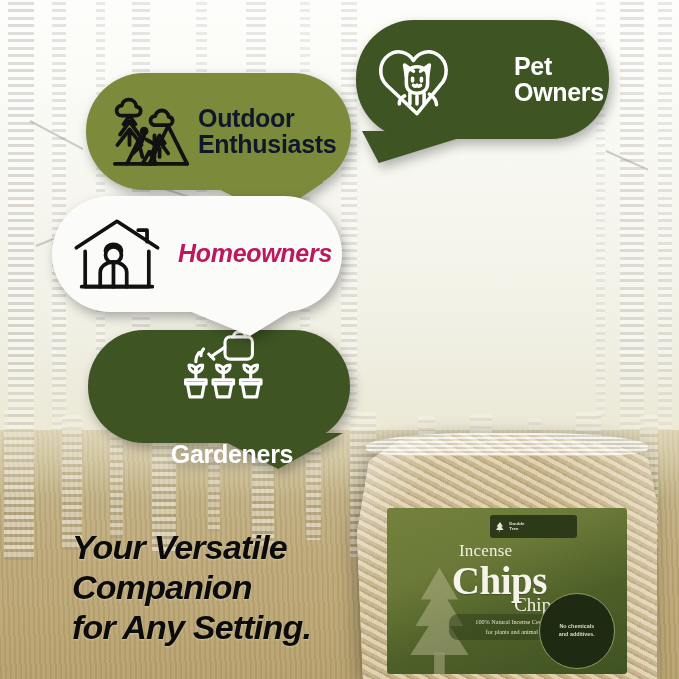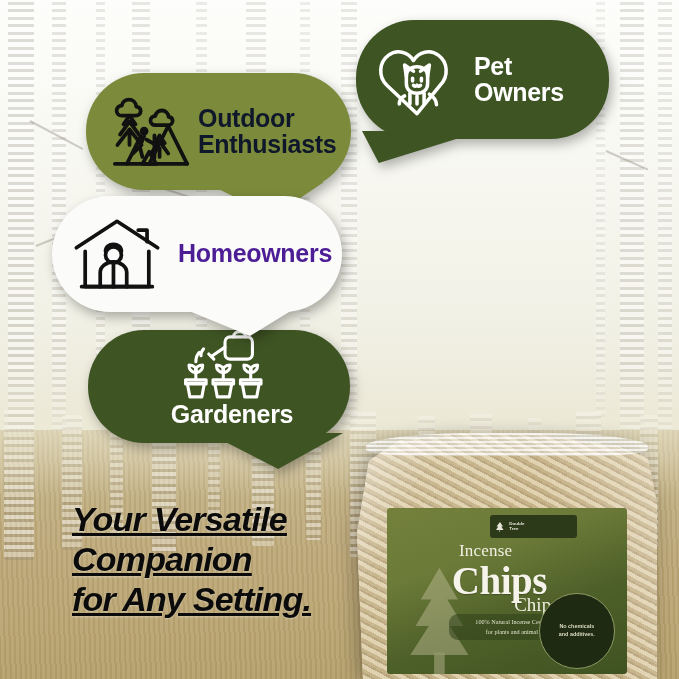--- a/index.html
+++ b/index.html
@@ -62,25 +62,25 @@
   .card .ico{flex:0 0 auto;display:flex;align-items:center;justify-content:center;}
   .card .lbl{
     font-weight:800;letter-spacing:-0.3px;line-height:1.03;
     white-space:pre-line;
   }
 
   
   .olive .card-body{background:#7c8b3b;}
   .olive .lbl{color:#0f172a;}
   
-  .dark .card-body{background:#3e5423;}
+  .dark .card-body{background:#3e5423;gap:40px;}
   .dark .lbl{color:#ffffff;}
   
   .white .card-body{background:#fbfbfa;}
-  .white .lbl{color:#4c1d95;}
+  .white .lbl{color:#be185d;font-style:italic;}
 
   
   #card-outdoor{left:86px;top:73px;width:265px;height:117px;z-index:6;}
   #card-outdoor .card-body{
     border-radius:58px 58px 58px 58px;
     padding:0 12px 0 22px;
   }
   #card-outdoor .tail{
     position:absolute;left:118px;bottom:-26px;width:120px;height:34px;
     background:#7c8b3b;
@@ -153,26 +153,25 @@
 
   .lbl-outdoor{font-size:25px;margin-left:4px;}
   .lbl-home{font-size:25px;margin-left:14px;}
   .lbl-garden{font-size:25px;margin-left:14px;}
   .lbl-pet{font-size:25px;margin-left:14px;}
   .lbl-eco{font-size:24px;margin-left:12px;text-align:center;}
   .lbl-surv{font-size:24px;margin-left:10px;}
 
   
   #headline{
-    position:absolute;left:72px;top:500px;width:330px;z-index:12;
+    position:absolute;left:72px;top:528px;width:330px;z-index:12;
     font-size:34px;font-weight:800;font-style:italic;
     line-height:1.17;letter-spacing:-0.8px;color:#0b0b0b;
     white-space:pre-line;
     text-shadow:0 1px 2px rgba(255,255,255,.35);
-    text-decoration:underline;
   }
 
   
   #bag{
     position:absolute;left:357px;top:428px;width:300px;height:251px;z-index:14;
     filter:drop-shadow(-4px 2px 9px rgba(0,0,0,.28));
   }
   .bag-poly{
     position:absolute;inset:0;
     background:linear-gradient(105deg,#e9e3d2 0%,#d9cfb4 30%,#cdc09c 60%,#c7b992 100%);

